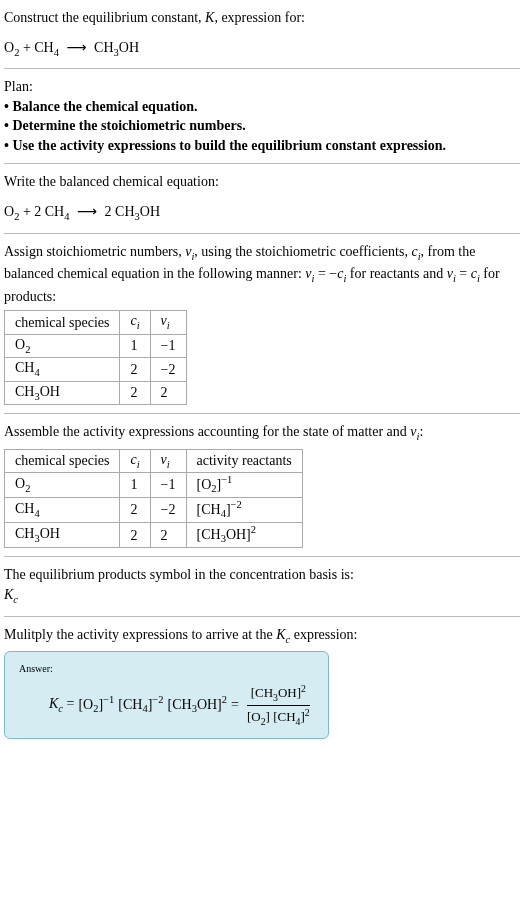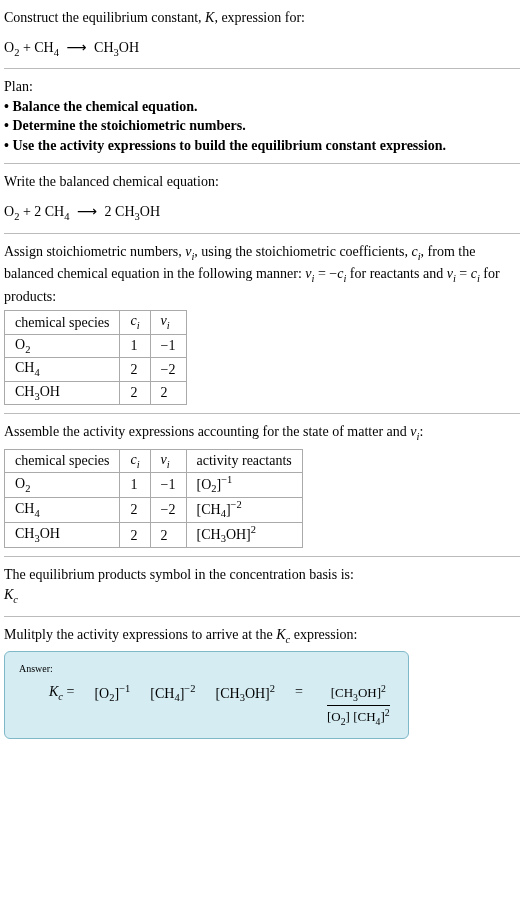--- a/index.html
+++ b/index.html
@@ -37,21 +37,21 @@
 th { background: #fff; }
 .answer-box {
   background: #d4ecf2;
   border: 1px solid #7fb8c9;
   border-radius: 6px;
   padding: 10px 14px;
   display: inline-block;
   margin-top: 4px;
 }
 .answer-label { font-size: 10px; margin-bottom: 6px; }
-.kc-line { display: flex; gap: 20px; padding-left: 30px;}
+.kc-line { display: flex; align-items: center; gap: 4px; padding-left: 30px;}
 .frac {
   display: inline-flex;
   flex-direction: column;
   align-items: center;
   vertical-align: middle;
   font-size: 13px;
 }
 .frac .num { border-bottom: 1px solid #000; padding: 0 4px; }
 .frac .den { padding: 0 4px; }
 ul.plan { list-style: none; padding-left: 0; font-weight: bold; }

